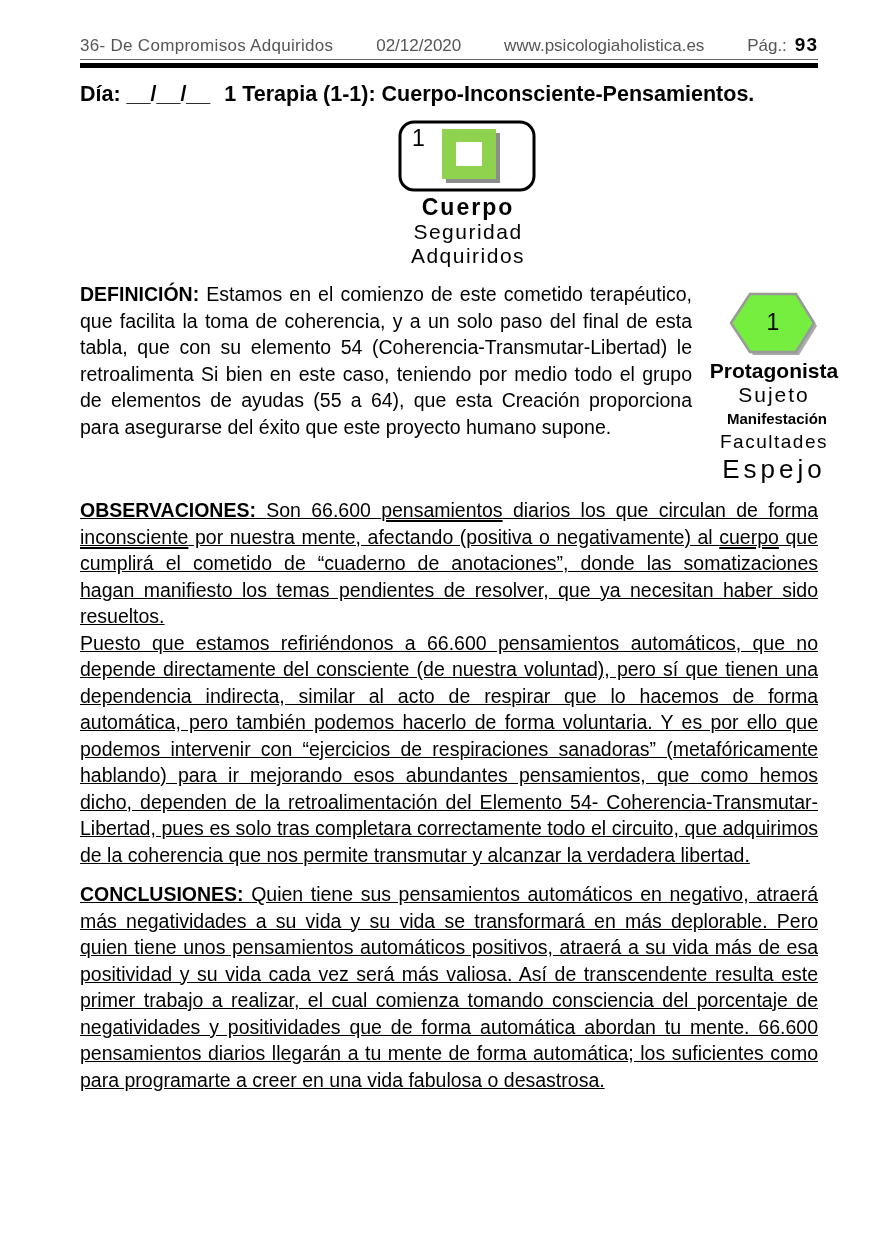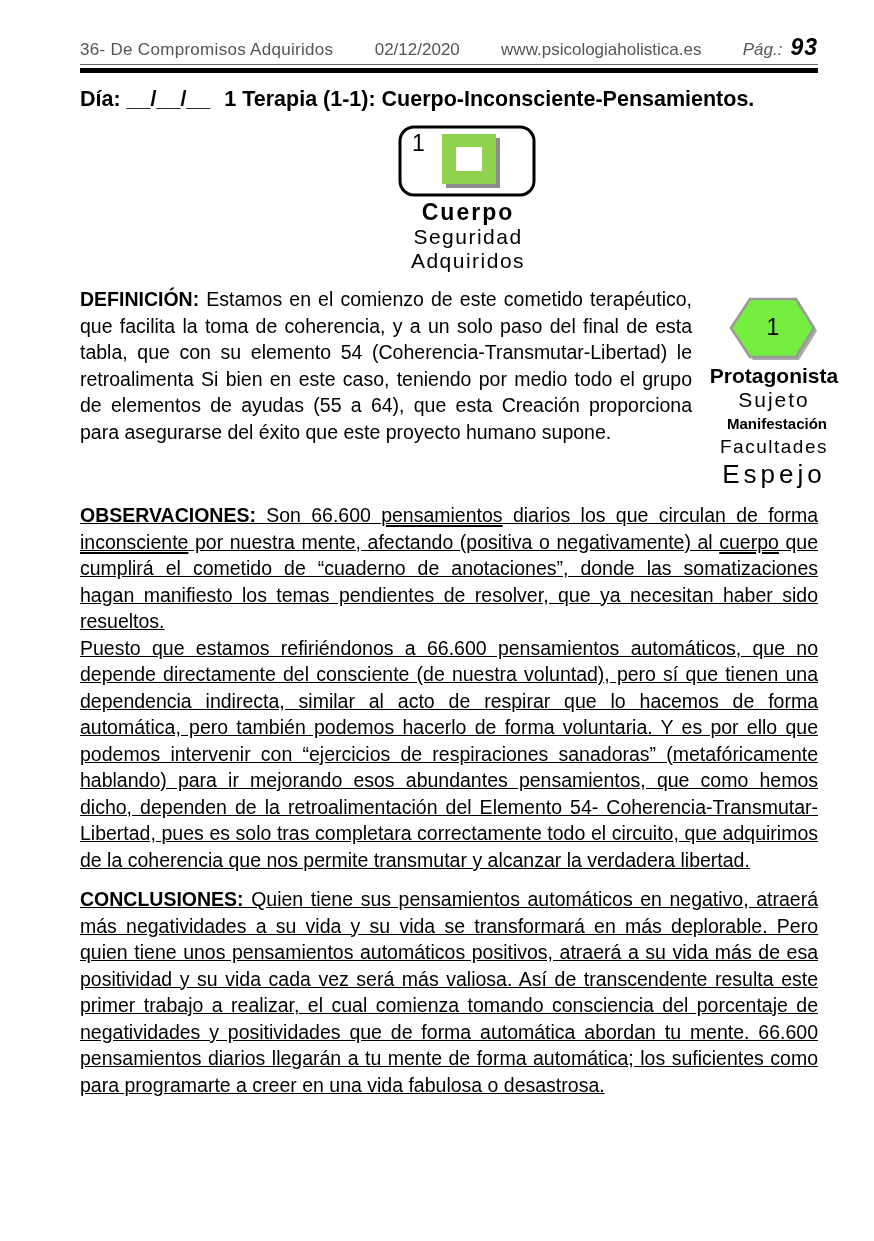--- a/index.html
+++ b/index.html
@@ -7,22 +7,22 @@
     width:874px;height:1241px;background:#ffffff;color:#000;
     font-family:"Liberation Sans","DejaVu Sans",sans-serif;
     overflow:hidden;
   }
   .page{box-sizing:border-box;width:874px;height:1241px;padding:34px 56px 0 80px;}
 
   
   .header{display:flex;justify-content:space-between;align-items:baseline;
     color:#555;font-size:17px;padding-bottom:3px;border-bottom:1.5px solid #666;}
   .header .doc-title{letter-spacing:0.3px;}
-  .header .pag-group{display:flex;align-items:baseline;gap:8px;font-style:italic;}
-  .header .page-number{color:#000;font-weight:bold;font-size:23px;letter-spacing:1px;}
+  .header .pag-group{display:flex;align-items:baseline;gap:8px;}
+  .header .page-number{color:#000;font-weight:bold;font-size:19px;letter-spacing:1px;}
   .thick-rule{height:5px;background:#000;margin-top:3px;}
 
   
   .doc-day-title{margin-top:14px;font-size:21.5px;font-weight:bold;white-space:nowrap;}
   .doc-day-title .title-rest{margin-left:14px;}
 
   
   .para,.text-col{font-size:19.5px;line-height:26.5px;text-align:justify;}
   .lbl{font-weight:bold;}
   .u{text-decoration:underline;text-decoration-thickness:2px;text-underline-offset:3px;}

